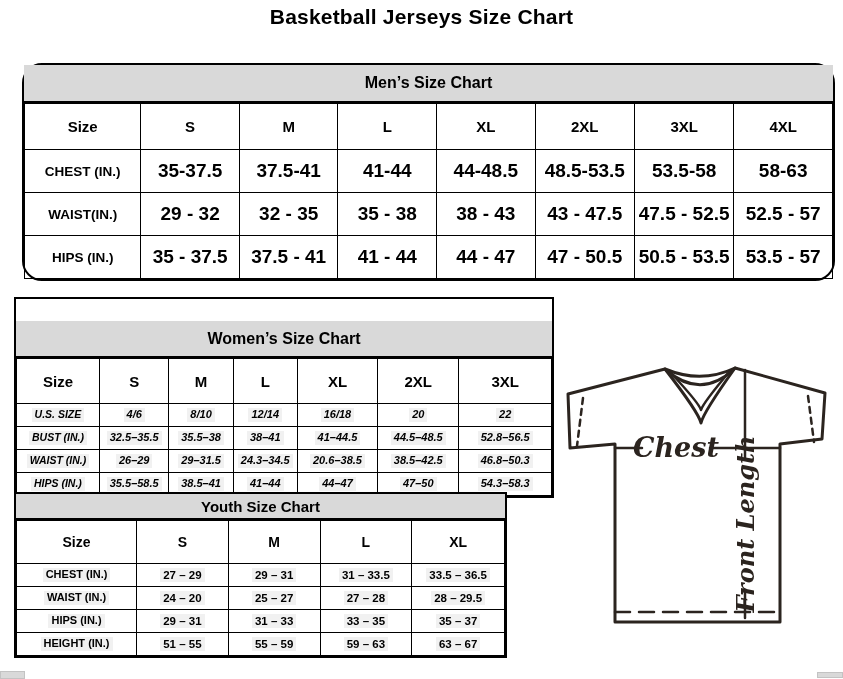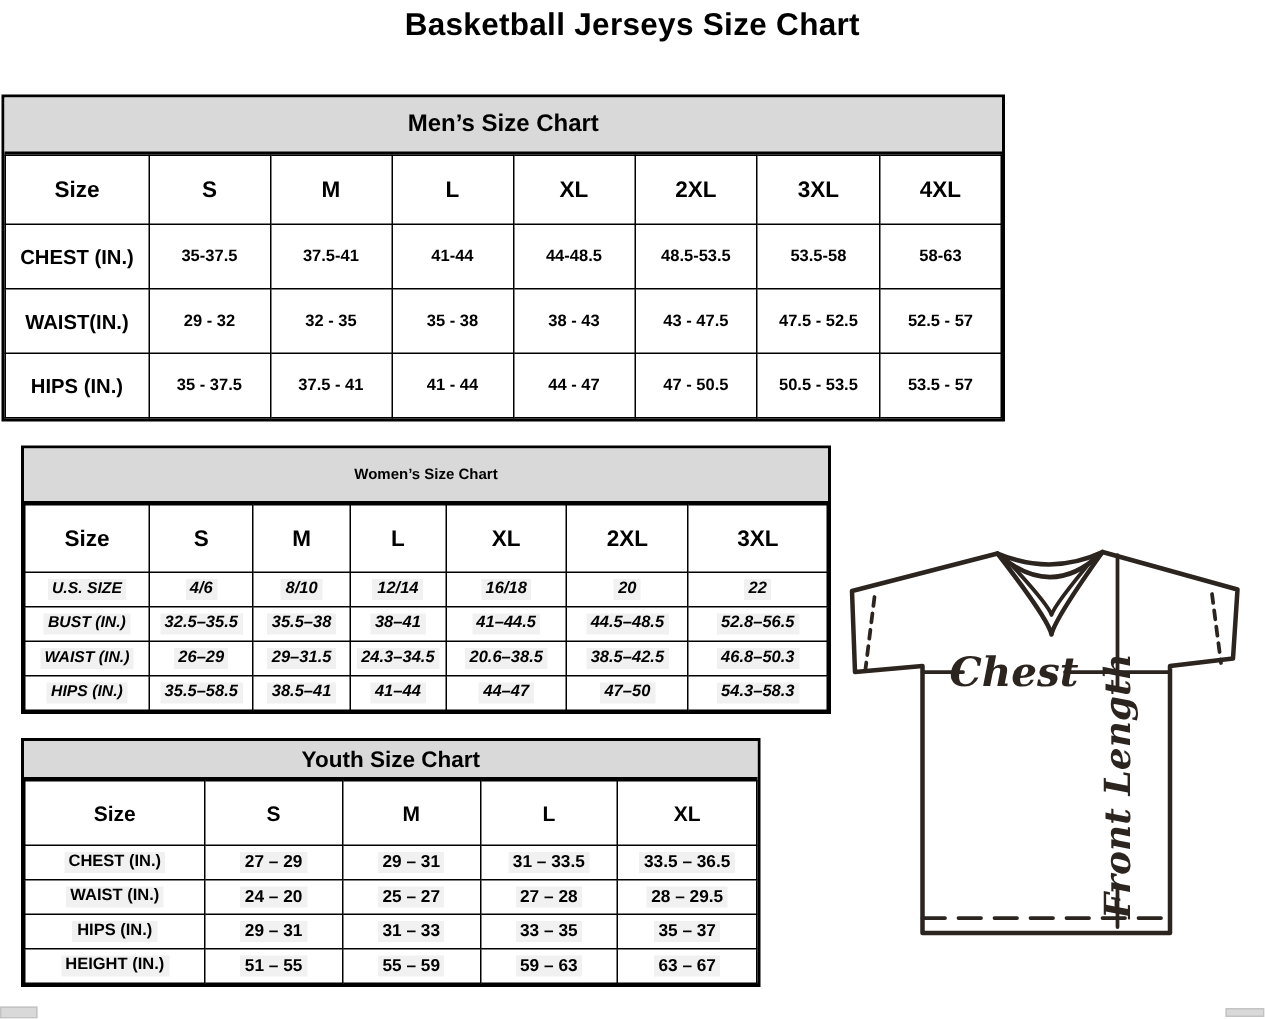--- a/index.html
+++ b/index.html
@@ -8,44 +8,44 @@
   .page-title{position:absolute;top:5px;left:0;width:843px;text-align:center;
        font-size:21px;font-weight:bold;letter-spacing:.2px;}
   .size-table{position:absolute;border:2px solid #000;box-sizing:border-box;background:#fff;}
   .band{background:#d9d9d9;border-bottom:2px solid #000;display:flex;align-items:center;
        justify-content:center;font-weight:bold;box-sizing:border-box;}
   table{border-collapse:collapse;width:100%;table-layout:fixed;}
   th,td{border:1px solid #000;text-align:center;font-weight:bold;padding:0;vertical-align:middle;}
   
   .men .band{height:38px;font-size:16px;}
   .men tr.head th{height:45px;font-size:15px;}
-  .men tr.data th,.men tr.data td{height:42px;font-size:11px;}
+  .men tr.data th,.men tr.data td{height:42px;font-size:19px;}
   .men tr.data th{font-size:13.5px;}
   
-  .women .band{height:37px;font-size:10px;}
+  .women .band{height:37px;font-size:16px;margin-top:22px;}
   .women tr.head th{height:44px;font-size:15px;}
   .women tr.data th,.women tr.data td{height:22px;font-size:11px;font-style:italic;}
   .women tr.data th{font-size:10.5px;}
   
   .youth .band{height:26px;font-size:15px;}
   .youth tr.head th{height:42px;font-size:14px;}
   .youth tr.data th,.youth tr.data td{height:22px;font-size:11.5px;}
   .youth tr.data th{font-size:11px;}
   .hl{background:#f1f1f1;padding:0 3px;display:inline-block;line-height:1.25;}
   .jersey-diagram{position:absolute;left:556px;top:358px;width:288px;height:292px;}
   .frag{position:absolute;background:#d9d9d9;border:1px solid #c3c3c3;box-sizing:border-box;}
   .frag-left{left:0;top:671px;width:25px;height:8px;}
   .frag-right{left:817px;top:672px;width:26px;height:6px;}
 </style>
 </head>
 <body>
 
 <div class="page-title">Basketball Jerseys Size Chart</div>
 
-<div class="size-table men" style="left:1px;top:63px;width:669px;">
+<div class="size-table men" style="left:22px;top:63px;width:813px;border-radius:20px;">
   <div class="band">Men’s Size Chart</div>
   <table>
     <colgroup>
       <col style="width:14.4%">
         <col style="width:12.2%">
         <col style="width:12.2%">
         <col style="width:12.2%">
       <col style="width:12.2%">
         <col style="width:12.3%">
         <col style="width:12.3%">

